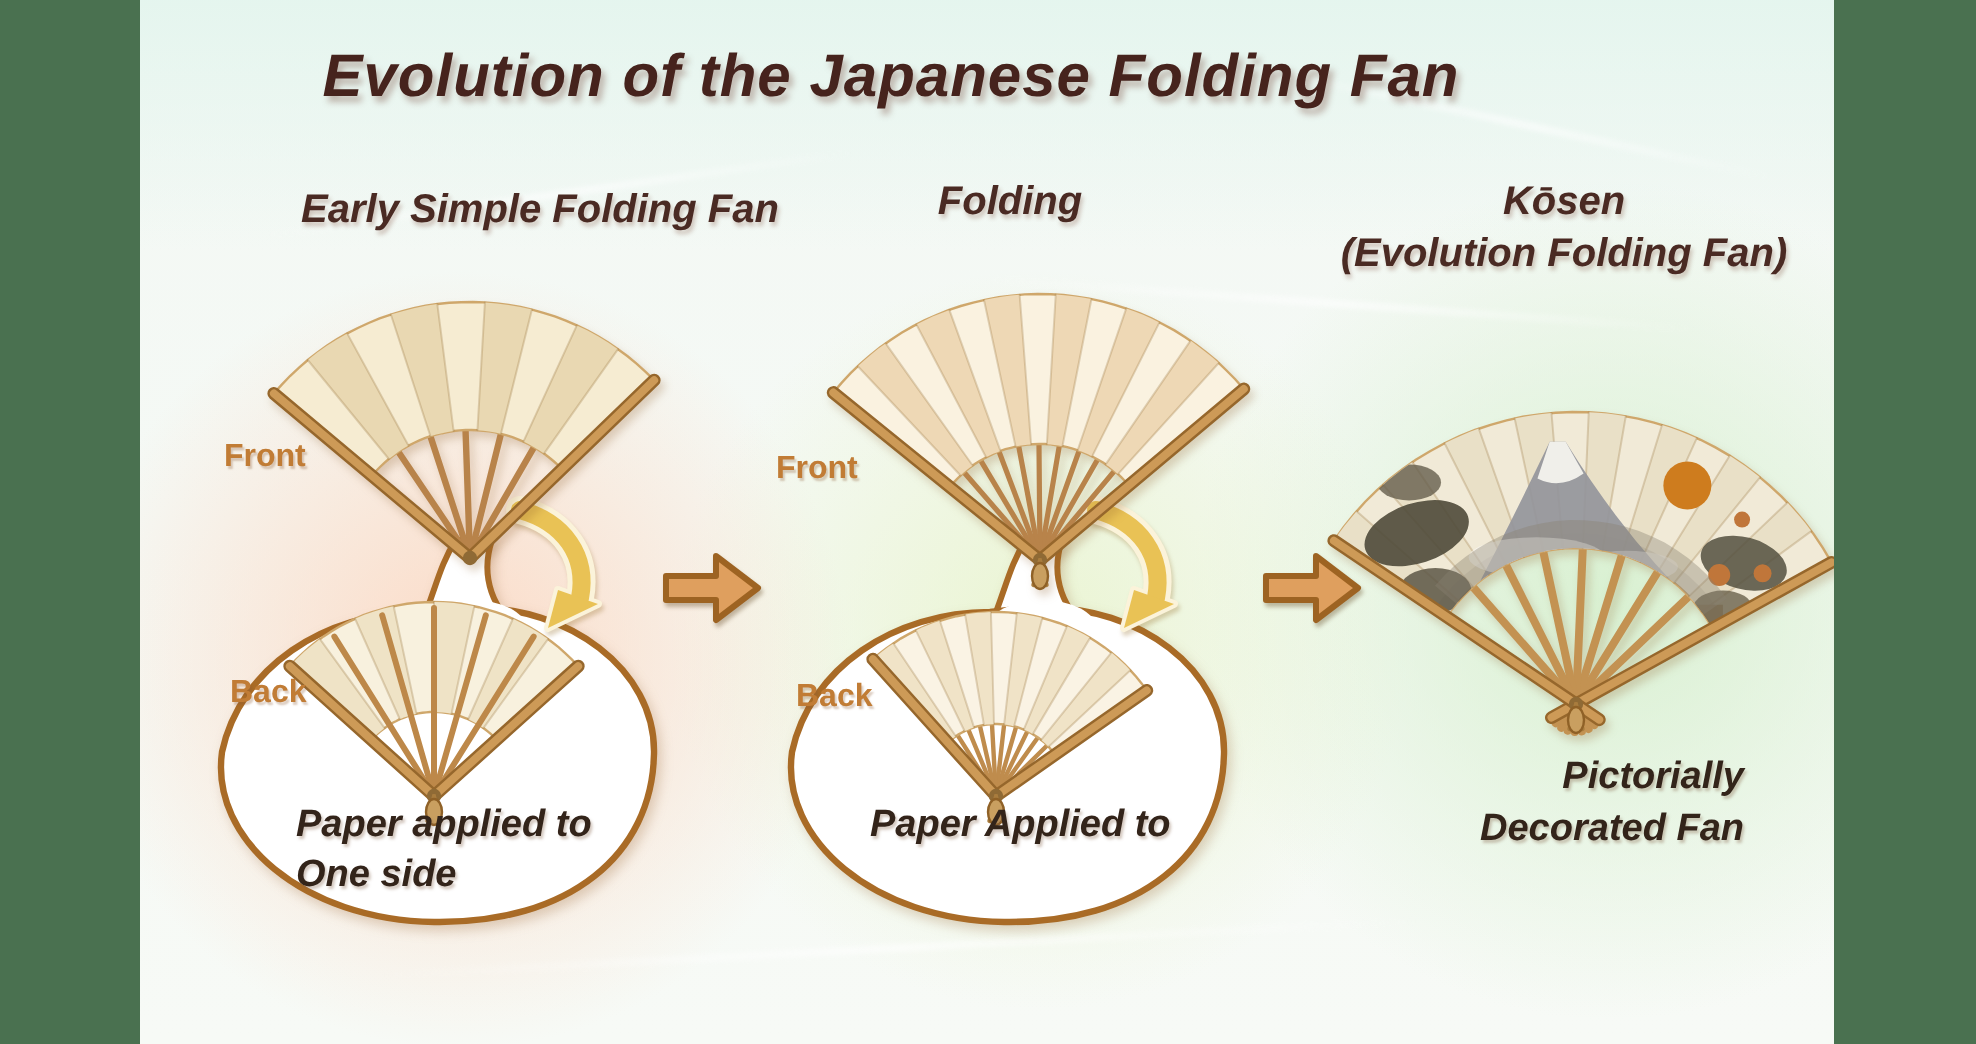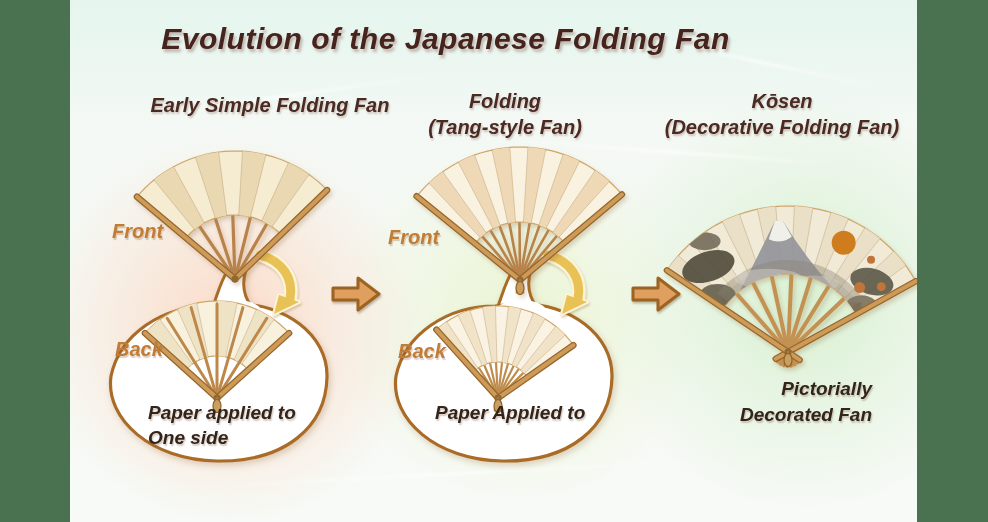--- a/index.html
+++ b/index.html
@@ -15,21 +15,21 @@
   .streak{position:absolute;height:4px;border-radius:4px;opacity:.55;filter:blur(1px);
       background:linear-gradient(90deg,rgba(255,255,255,0),#ffffff,rgba(255,255,255,0));}
   #title{position:absolute;left:0;top:22px;width:751px;text-align:center;
       font-size:30px;font-weight:bold;font-style:italic;color:#46231d;letter-spacing:.5px;
       text-shadow:2px 3px 3px rgba(110,60,45,.35);z-index:5;}
   .panel-header{position:absolute;text-align:center;font-size:20px;font-weight:bold;font-style:italic;
       color:#4a2a23;line-height:26px;text-shadow:1px 2px 2px rgba(120,70,50,.3);z-index:5;}
   #header-1{left:30px;top:92px;width:250px;margin-left:45px;}
   #header-2{left:325px;top:88px;width:220px;}
   #header-3{left:580px;top:88px;width:240px;margin-left:12px;}
-  .side-label{position:absolute;font-size:20px;font-weight:bold;font-style:italic;color:#c17c35;
+  .side-label{position:absolute;font-size:16px;font-weight:bold;color:#c17c35;
       text-shadow:1px 1.5px 1px rgba(140,90,50,.3);z-index:15;}
   .caption{position:absolute;font-size:19px;font-weight:bold;font-style:italic;color:#33241a;
       line-height:25px;text-shadow:1px 1.5px 1.5px rgba(130,95,70,.35);z-index:12;}
   svg{position:absolute;overflow:visible;}
   .blob{z-index:10;filter:drop-shadow(2px 3px 3px rgba(150,100,50,.28));}
   .backfan{z-index:11;}
   .swoosh{z-index:13;filter:drop-shadow(1px 2px 1px rgba(150,110,40,.3));}
   .frontfan{z-index:14;filter:drop-shadow(2px 3px 2px rgba(140,90,40,.25));}
   .steparrow{z-index:15;filter:drop-shadow(1px 2px 1px rgba(90,60,20,.35));}
   #hidden-defs{width:0;height:0;position:absolute;}
@@ -44,25 +44,24 @@
   <div class="streak" style="left:120px;top:472px;width:520px;transform:rotate(-3deg);"></div>
   <div class="streak" style="left:560px;top:60px;width:260px;transform:rotate(12deg);"></div>
 
   <div id="title">Evolution of the Japanese Folding Fan</div>
 
   <div id="header-1" class="panel-header">
     <div>Early Simple Folding Fan</div>
   </div>
   <div id="header-2" class="panel-header">
     <div>Folding</div>
-    <div>(Tang-style Fan)</div>
   </div>
   <div id="header-3" class="panel-header">
     <div>Kōsen</div>
-    <div>(Decorative Folding Fan)</div>
+    <div>(Evolution Folding Fan)</div>
   </div>
 
   <svg id="hidden-defs" aria-hidden="true">
     <defs>
       <g id="blob-def">
         <path d="M120,44 C128,24 130,12 138,0 L156,0 C150,18 156,36 172,46 C166,56 130,56 120,44 Z" fill="#ffffff" stroke="#a96b26" stroke-width="3"></path>
         <path d="M120,36 C72,36 30,64 21,106 C15,150 62,190 127,191 C195,192 236,157 237,107 C238,64 193,33 147,34 C137,34 128,35 120,36 Z" fill="#ffffff" stroke="#a96b26" stroke-width="3.2"></path>
         <ellipse cx="146" cy="44" rx="27" ry="14" fill="#ffffff"></ellipse>
       </g>
       <g id="swoosh-def">

